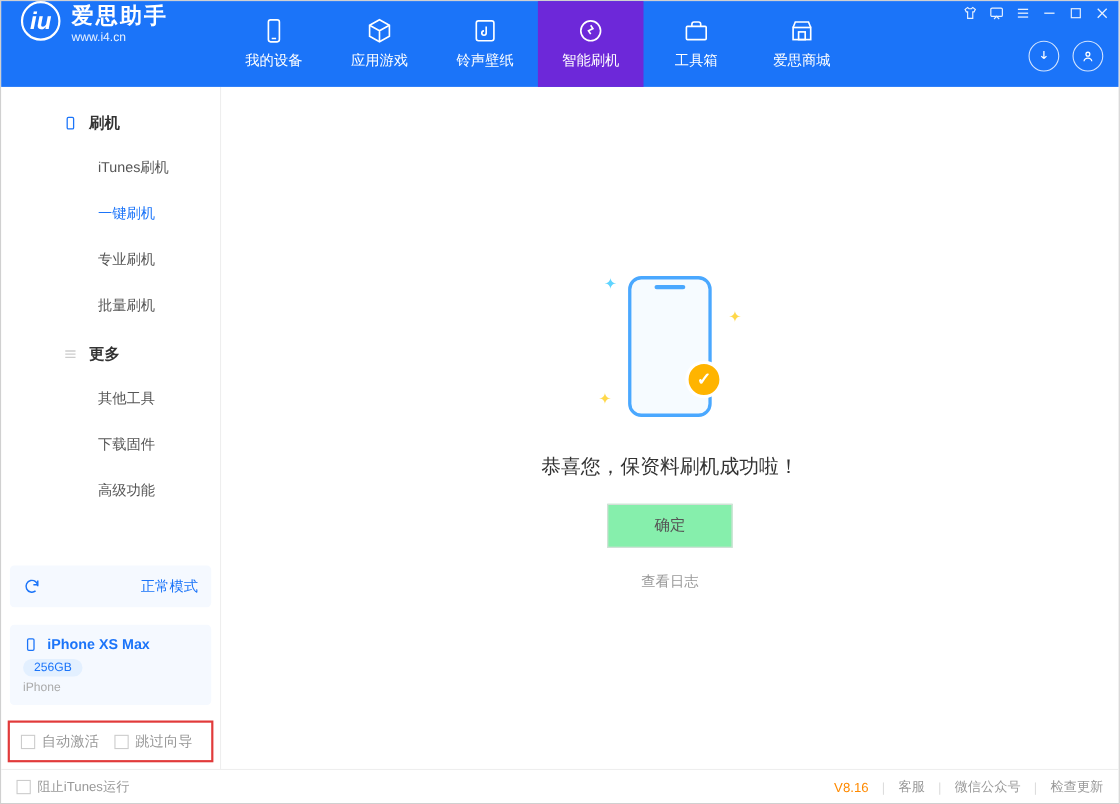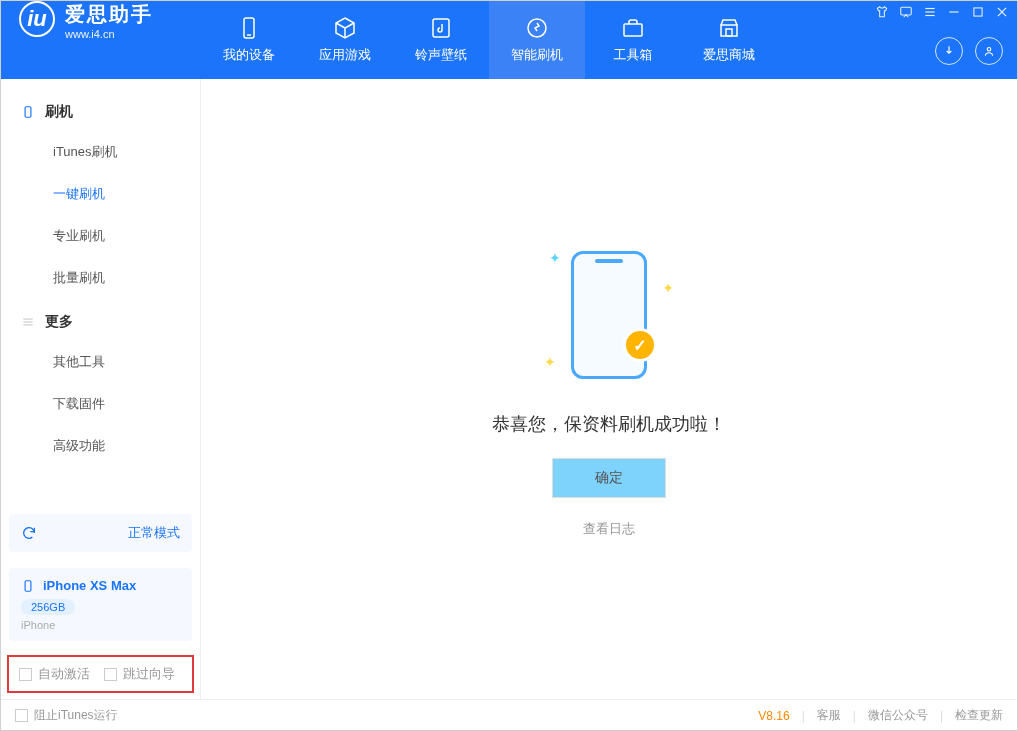--- a/index.html
+++ b/index.html
@@ -7,32 +7,32 @@
 
 .header { height: 78px; background: #1b74f9; display: flex; align-items: stretch; color: #fff; position: relative; }
 .logo-area { display: flex; align-items: flex-start; padding: 0 18px; width: 200px; }
 .logo-circle { width: 36px; height: 36px; border: 2px solid #fff; border-radius: 50%; display: flex; align-items: center; justify-content: center; font-weight: bold; font-size: 22px; font-style: italic; margin-right: 10px; }
 .logo-text { display: flex; flex-direction: column; }
 .logo-title { font-size: 20px; font-weight: bold; letter-spacing: 2px; }
 .logo-sub { font-size: 11px; opacity: 0.9; }
 
 .nav { display: flex; }
 .nav-item { width: 96px; display: flex; flex-direction: column; align-items: center; justify-content: center; cursor: pointer; font-size: 13px; gap: 6px; }
-.nav-item.active { background: #3b82f6; }
+.nav-item.active { background: #6d28d9; }
 .nav-icon { width: 24px; height: 24px; }
 
 .titlebar { position: absolute; right: 8px; top: 4px; display: flex; gap: 10px; align-items: center; }
 .titlebar span { cursor: pointer; opacity: 0.9; }
 .titlebar svg { display: block; }
 .header-right { position: absolute; right: 14px; bottom: 14px; display: flex; gap: 12px; }
 .circle-btn { width: 28px; height: 28px; border: 1.5px solid rgba(255,255,255,0.8); border-radius: 50%; display: flex; align-items: center; justify-content: center; cursor: pointer; }
 
 .body-wrap { display: flex; height: 620px; }
 .sidebar { width: 200px; border-right: 1px solid #eee; display: flex; flex-direction: column; }
-.side-scroll { flex: 1; padding-top: 10px; }
+.side-scroll { flex: 1; padding-top: 10px; padding-left: 36px; }
 .side-group-hdr { display: flex; align-items: center; padding: 14px 20px 10px; font-size: 14px; color: #333; font-weight: bold; gap: 10px; }
 .side-item { padding: 12px 20px 12px 52px; font-size: 13px; color: #555; cursor: pointer; }
 .side-item.active { color: #1b74f9; }
 
 .device-box { margin: 8px; padding: 10px 12px; border-radius: 4px; background: #f5f9ff; font-size: 13px; }
 .device-box.mode { display: flex; align-items: center; gap: 10px; color: #1b74f9; justify-content: space-between; }
 .device-name { color: #1b74f9; font-weight: bold; display: flex; align-items: center; gap: 8px; }
 .badge { display: inline-block; background: #e3f0ff; color: #1b74f9; border-radius: 10px; padding: 2px 10px; font-size: 11px; margin-top: 6px; }
 .device-sub { font-size: 11px; color: #aaa; margin-top: 4px; }
 
@@ -40,21 +40,21 @@
 .chk { display: flex; align-items: center; gap: 6px; cursor: pointer; }
 .chk-box { width: 13px; height: 13px; border: 1px solid #ccc; }
 
 .main { flex: 1; display: flex; flex-direction: column; align-items: center; justify-content: center; gap: 22px; }
 .illus { position: relative; width: 180px; height: 150px; display: flex; align-items: center; justify-content: center; }
 .phone { width: 76px; height: 128px; border: 3px solid #4aa8ff; border-radius: 12px; position: relative; background: #f6fbff; }
 .phone:before { content: ""; position: absolute; top: 5px; left: 50%; transform: translateX(-50%); width: 28px; height: 4px; background: #4aa8ff; border-radius: 2px; }
 .check-badge { position: absolute; bottom: 28px; right: 42px; width: 34px; height: 34px; background: #ffb400; border-radius: 50%; border: 3px solid #fff; display: flex; align-items: center; justify-content: center; color: #fff; font-weight: bold; }
 .spark { position: absolute; color: #5fd4ff; font-size: 14px; }
 .msg { font-size: 18px; color: #333; }
-.ok-btn { border: 1px solid #ddd; background: #7dd3fc; padding: 10px 42px; font-size: 14px; color: #555; cursor: pointer; }
+.ok-btn { border: 1px solid #ddd; background: #86efac; padding: 10px 42px; font-size: 14px; color: #555; cursor: pointer; }
 .log-link { font-size: 13px; color: #999; cursor: pointer; }
 
 .footer { height: 32px; border-top: 1px solid #eee; display: flex; padding: 0 14px; font-size: 12px; color: #999; }
 .footer-left { display: flex; align-items: center; gap: 6px; cursor: pointer; }
 .footer-right { margin-left: auto; display: flex; align-items: center; gap: 12px; }
 .footer-right a { color: #999; cursor: pointer; }
 .divider { color: #ddd; }
 .version { color: #ff8a00; }
 </style>
 </head>

